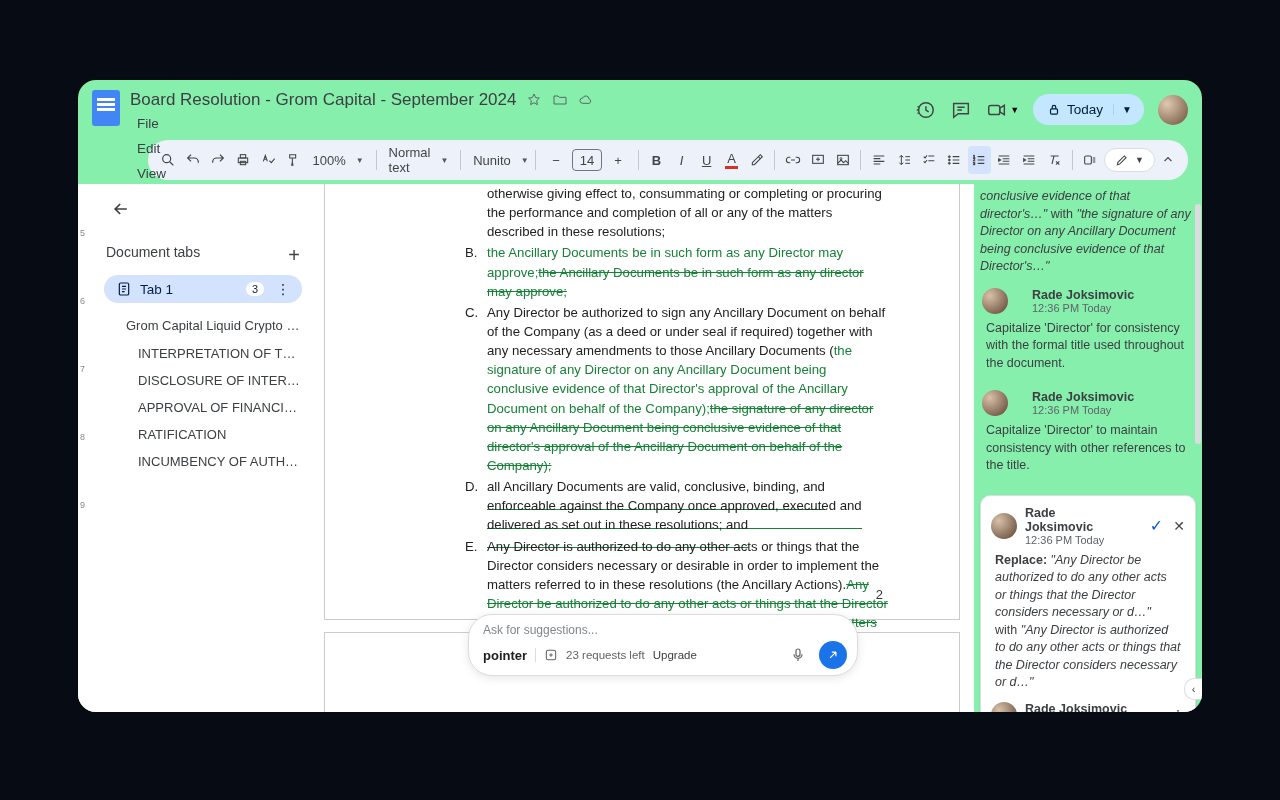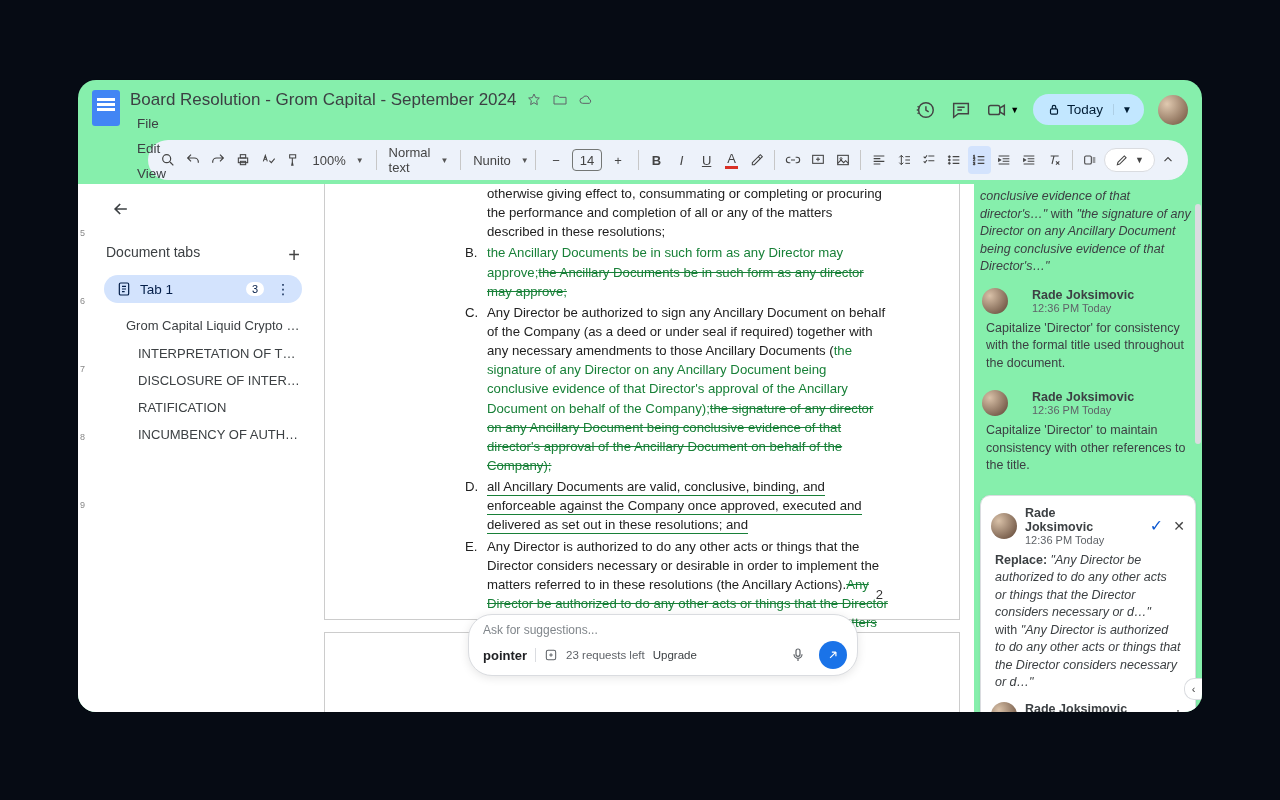--- a/index.html
+++ b/index.html
@@ -48,21 +48,21 @@
 .doc-area { flex:1; background:#fff; position:relative; overflow:hidden; }
 .ruler-h { height:14px; position:relative; font-size:9px; color:#888; }
 .ruler-h .tick { position:absolute; top:0; }
 .page { position:absolute; left:12px; top:0; width:636px; height:436px; background:#fff; border:1px solid #ccc; border-top:none; padding: 0 70px 20px 140px; font-family: "Nunito", Arial, sans-serif; font-size:13.2px; line-height:1.45; color:#222; }
 .page2 { position:absolute; left:12px; top:448px; width:636px; height:200px; background:#fff; border:1px solid #ccc; }
 .li { display:flex; margin:2px 0; }
 .li .lbl { width:22px; flex-shrink:0; }
 .li .txt { flex:1; }
 .ins { color:#188038; }
 .del { color:#188038; text-decoration:line-through; }
-.under-green { border-bottom:1.5px solid #188038; padding-bottom:1px; }
+.under-green { border-bottom:1.5px solid #188038; padding-bottom:15px; }
 .pgnum { position:absolute; right:76px; bottom:14px; font-size:13px; color:#333; }
 .right-panel { width:228px; padding:4px 6px 0 6px; font-size:12.5px; color:#3c4043; overflow:hidden; position:relative; }
 .scrollb { position:absolute; right:1px; top:20px; width:6px; height:240px; background:#dadce0; border-radius:3px; }
 .c-txt { line-height:1.4; margin-bottom:8px; }
 .c-txt em { font-style:italic; color:#3c4043; }
 .c-card { padding:4px 2px; }
 .c-head { display:flex; align-items:center; gap:24px; }
 .c-av { width:26px; height:26px; border-radius:50%; background: radial-gradient(circle at 30% 30%, #d9c1a8, #5a4030); flex-shrink:0; }
 .c-name { font-size:12.5px; font-weight:600; color:#3c4043; }
 .c-time { font-size:11px; color:#5f6368; }
@@ -330,20 +330,21 @@
             <path d="M9 8h6M9 12h6M9 16h4"></path>
           </svg>
         <span>Tab 1</span>
         <span class="count">3</span>
         <span class="more">⋮</span>
       </div>
       <div class="outline">
         <div class="o1">Grom Capital Liquid Crypto Fund</div>
         <div class="o2">INTERPRETATION OF THIS RESOLUTION</div>
         <div class="o2">DISCLOSURE OF INTERESTS</div>
+        <div class="o2">APPROVAL OF FINANCING</div>
         <div class="o2">RATIFICATION</div>
         <div class="o2">INCUMBENCY OF AUTHORIZED</div>
       </div>
     </div>
 
     <div class="doc-area">
       <div class="ruler-h">
         <span class="tick" style="left:20px">1</span>
         <span class="tick" style="left:100px">2</span>
         <span class="tick" style="left:180px">3</span>

